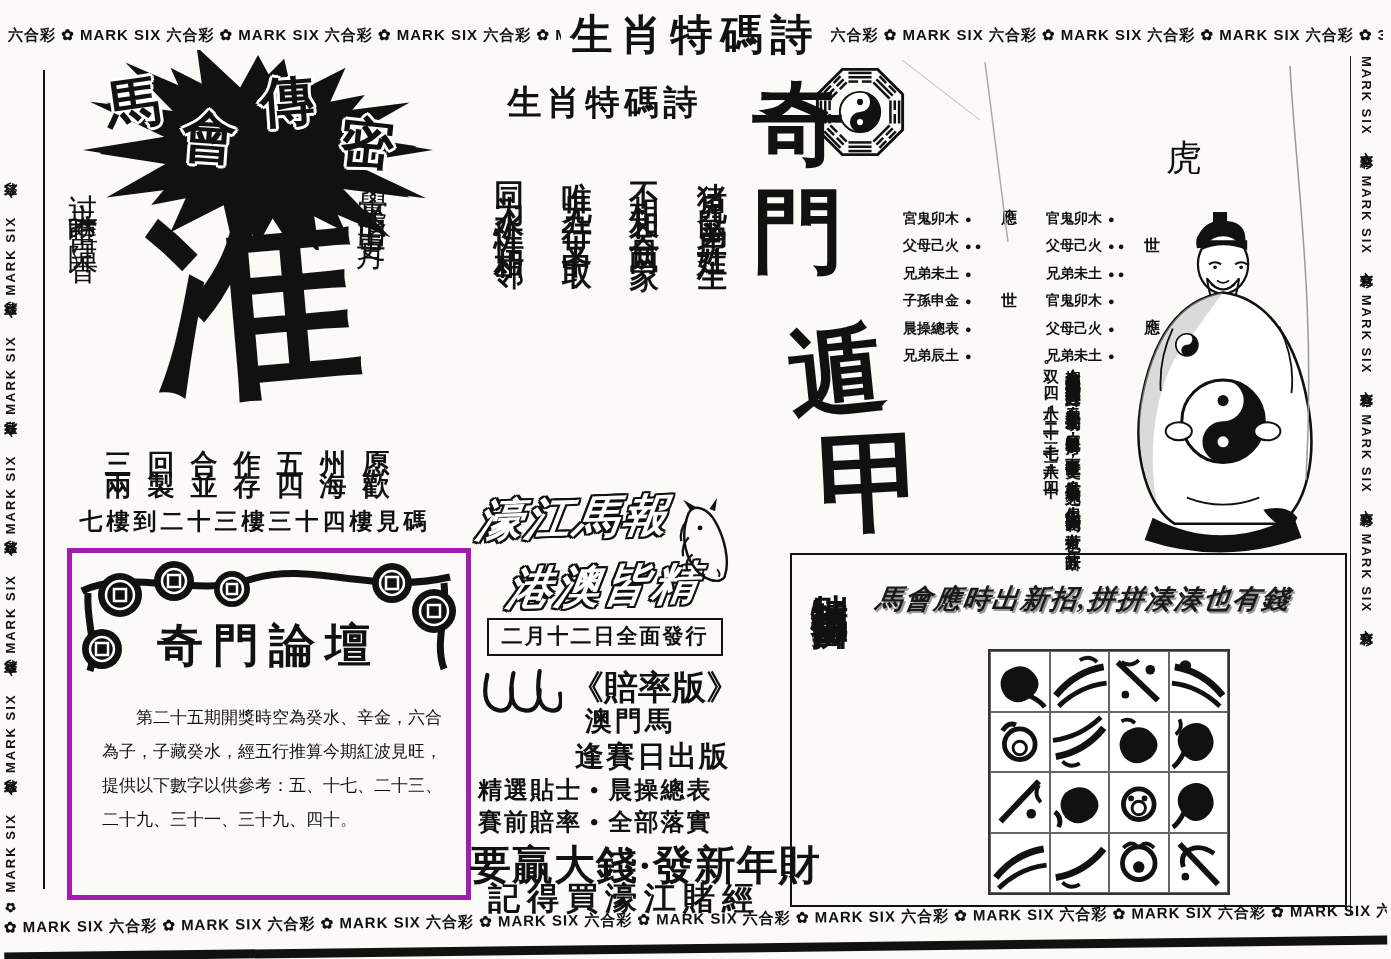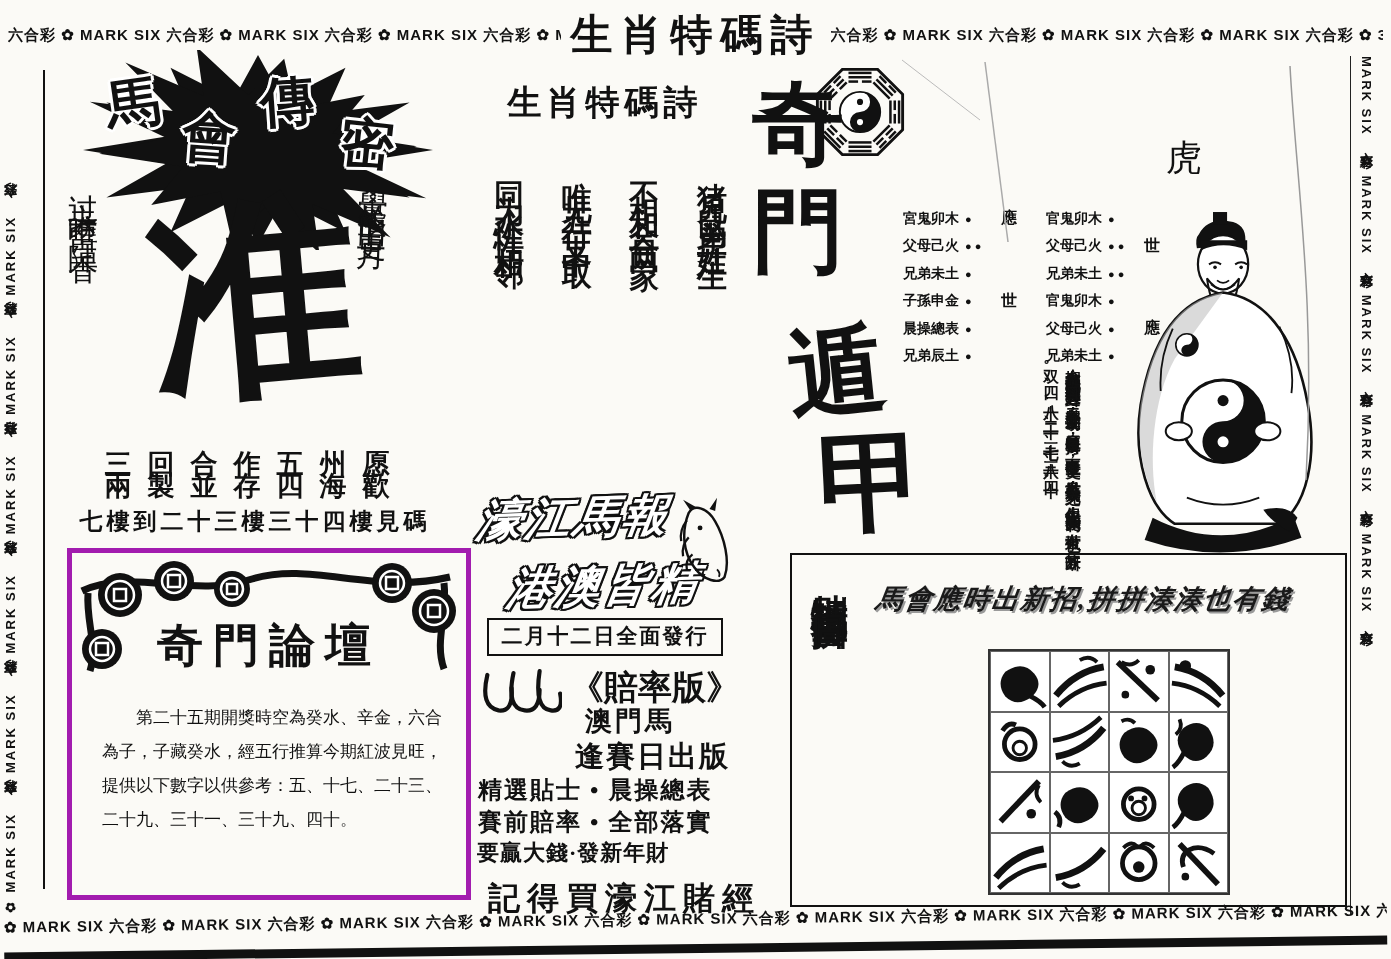--- a/index.html
+++ b/index.html
@@ -55,21 +55,21 @@
   #masthead2{left:508px;top:556px;font-size:45px;transform:skewX(-10deg) rotate(-2deg);}
   #horse-head{left:668px;top:492px;}
   #release-box{left:487px;top:618px;width:232px;height:34px;border:2px solid #111;
       text-align:center;line-height:32px;font-size:21px;font-weight:700;letter-spacing:2px;}
   #odds-row{left:478px;top:660px;display:flex;align-items:center;gap:8px;}
   #odds-title{font-size:34px;font-weight:900;}
   #mb-line1{left:585px;top:703px;font-size:27px;font-weight:900;letter-spacing:3px;}
   #mb-line2{left:575px;top:737px;font-size:29px;font-weight:900;letter-spacing:2px;}
   #mb-line3{left:478px;top:774px;font-size:24px;font-weight:800;letter-spacing:2px;}
   #mb-line4{left:478px;top:806px;font-size:24px;font-weight:800;letter-spacing:2px;}
-  #mb-line5{left:470px;top:838px;font-size:22px;font-weight:900;letter-spacing:1px;margin-left:7px;}
+  #mb-line5{left:470px;top:838px;font-size:41px;font-weight:900;letter-spacing:1px;}
   #mb-line6{left:488px;top:877px;font-size:32px;font-weight:800;letter-spacing:7px;}
 
   
   #bagua{left:812px;top:64px;}
   #qi-char{left:752px;top:78px;font-size:92px;font-weight:900;line-height:1;}
   #men-char{left:752px;top:186px;font-size:92px;font-weight:900;line-height:1;}
   #dun-char{left:788px;top:322px;font-size:98px;font-weight:700;line-height:1;transform:rotate(-6deg);
       font-family:"DejaVu Serif",serif;}
   #jia-char{left:818px;top:428px;font-size:108px;font-weight:700;line-height:1;transform:rotate(-3deg);
       font-family:"DejaVu Serif",serif;}

